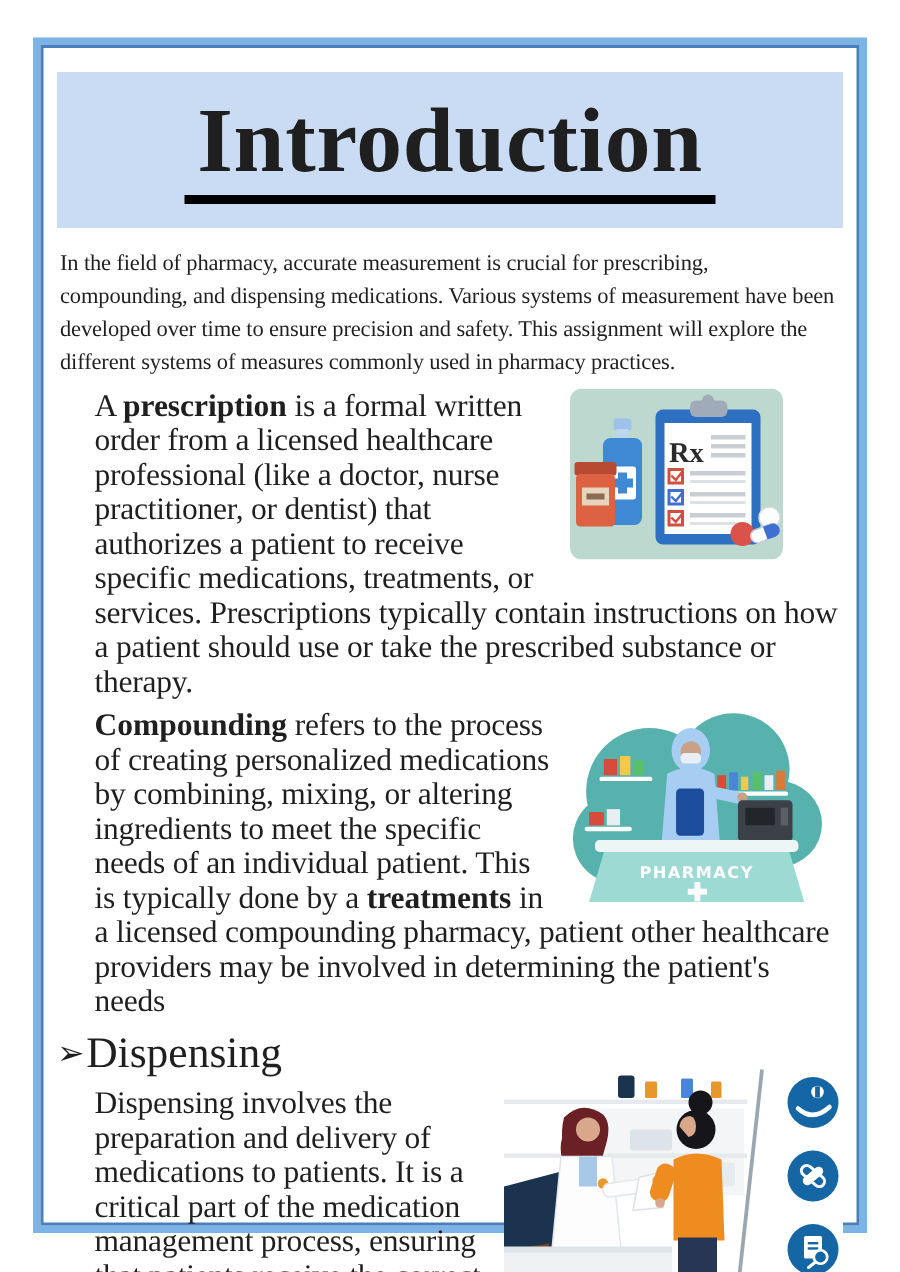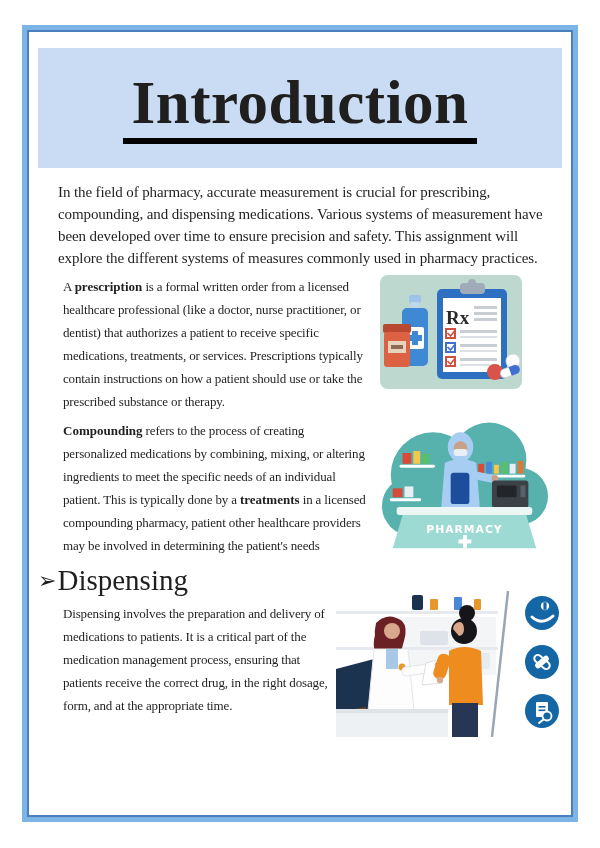--- a/index.html
+++ b/index.html
@@ -10,41 +10,41 @@
   }
   .frame{
     position:absolute;left:22px;top:25px;width:556px;height:797px;
     box-sizing:border-box;border:5px solid #7db4e6;
   }
   .frame-inner{
     position:absolute;inset:0;border:2px solid #4a7ebd;box-sizing:border-box;
     padding:0 9px;
   }
   .title-banner{
-    margin-top:16px;height:120px;background:#cadcf3;
+    margin-top:16px;height:104px;background:#cadcf3;
     display:flex;align-items:center;justify-content:center;
   }
   .title-text{
     font-size:61px;font-weight:bold;line-height:1;letter-spacing:.5px;
     border-bottom:6px solid #000;padding:0 8px 5px 8px;
   }
   .intro{
-    margin:13px 2px 0 20px;font-size:15px;line-height:22px;letter-spacing:-0.1px;
+    margin:13px 2px 0 2px;font-size:15px;line-height:22px;letter-spacing:-0.1px;
   }
   .section{margin-top:6px;}
   .sec-heading{
     font-size:29px;line-height:35px;font-weight:400;margin:0;
     display:block;
   }
   .bullet{
     font-family:"DejaVu Sans",sans-serif;font-size:22px;
     display:inline-block;vertical-align:2px;margin-right:1px;
   }
   .sec-body{
-    margin:4px 0 0 25px;font-size:13px;line-height:23px;letter-spacing:-0.15px;
+    margin:4px 0 0 25px;font-size:21px;line-height:23px;letter-spacing:-0.15px;
   }
   .sec-body b{letter-spacing:0;}
   .illus{float:right;display:block;}
   .illus-prescribing{width:142px;height:114px;margin:0 40px 8px 10px;}
   .illus-compounding{width:172px;height:134px;margin:-4px 14px 6px 8px;}
   .illus-dispensing{width:226px;height:150px;margin:24px 0 6px 8px;}
   .section-dispensing{overflow:visible;}
   svg{display:block;}
   .svg-label{font-family:"DejaVu Sans",sans-serif;font-weight:bold;}
 </style>

